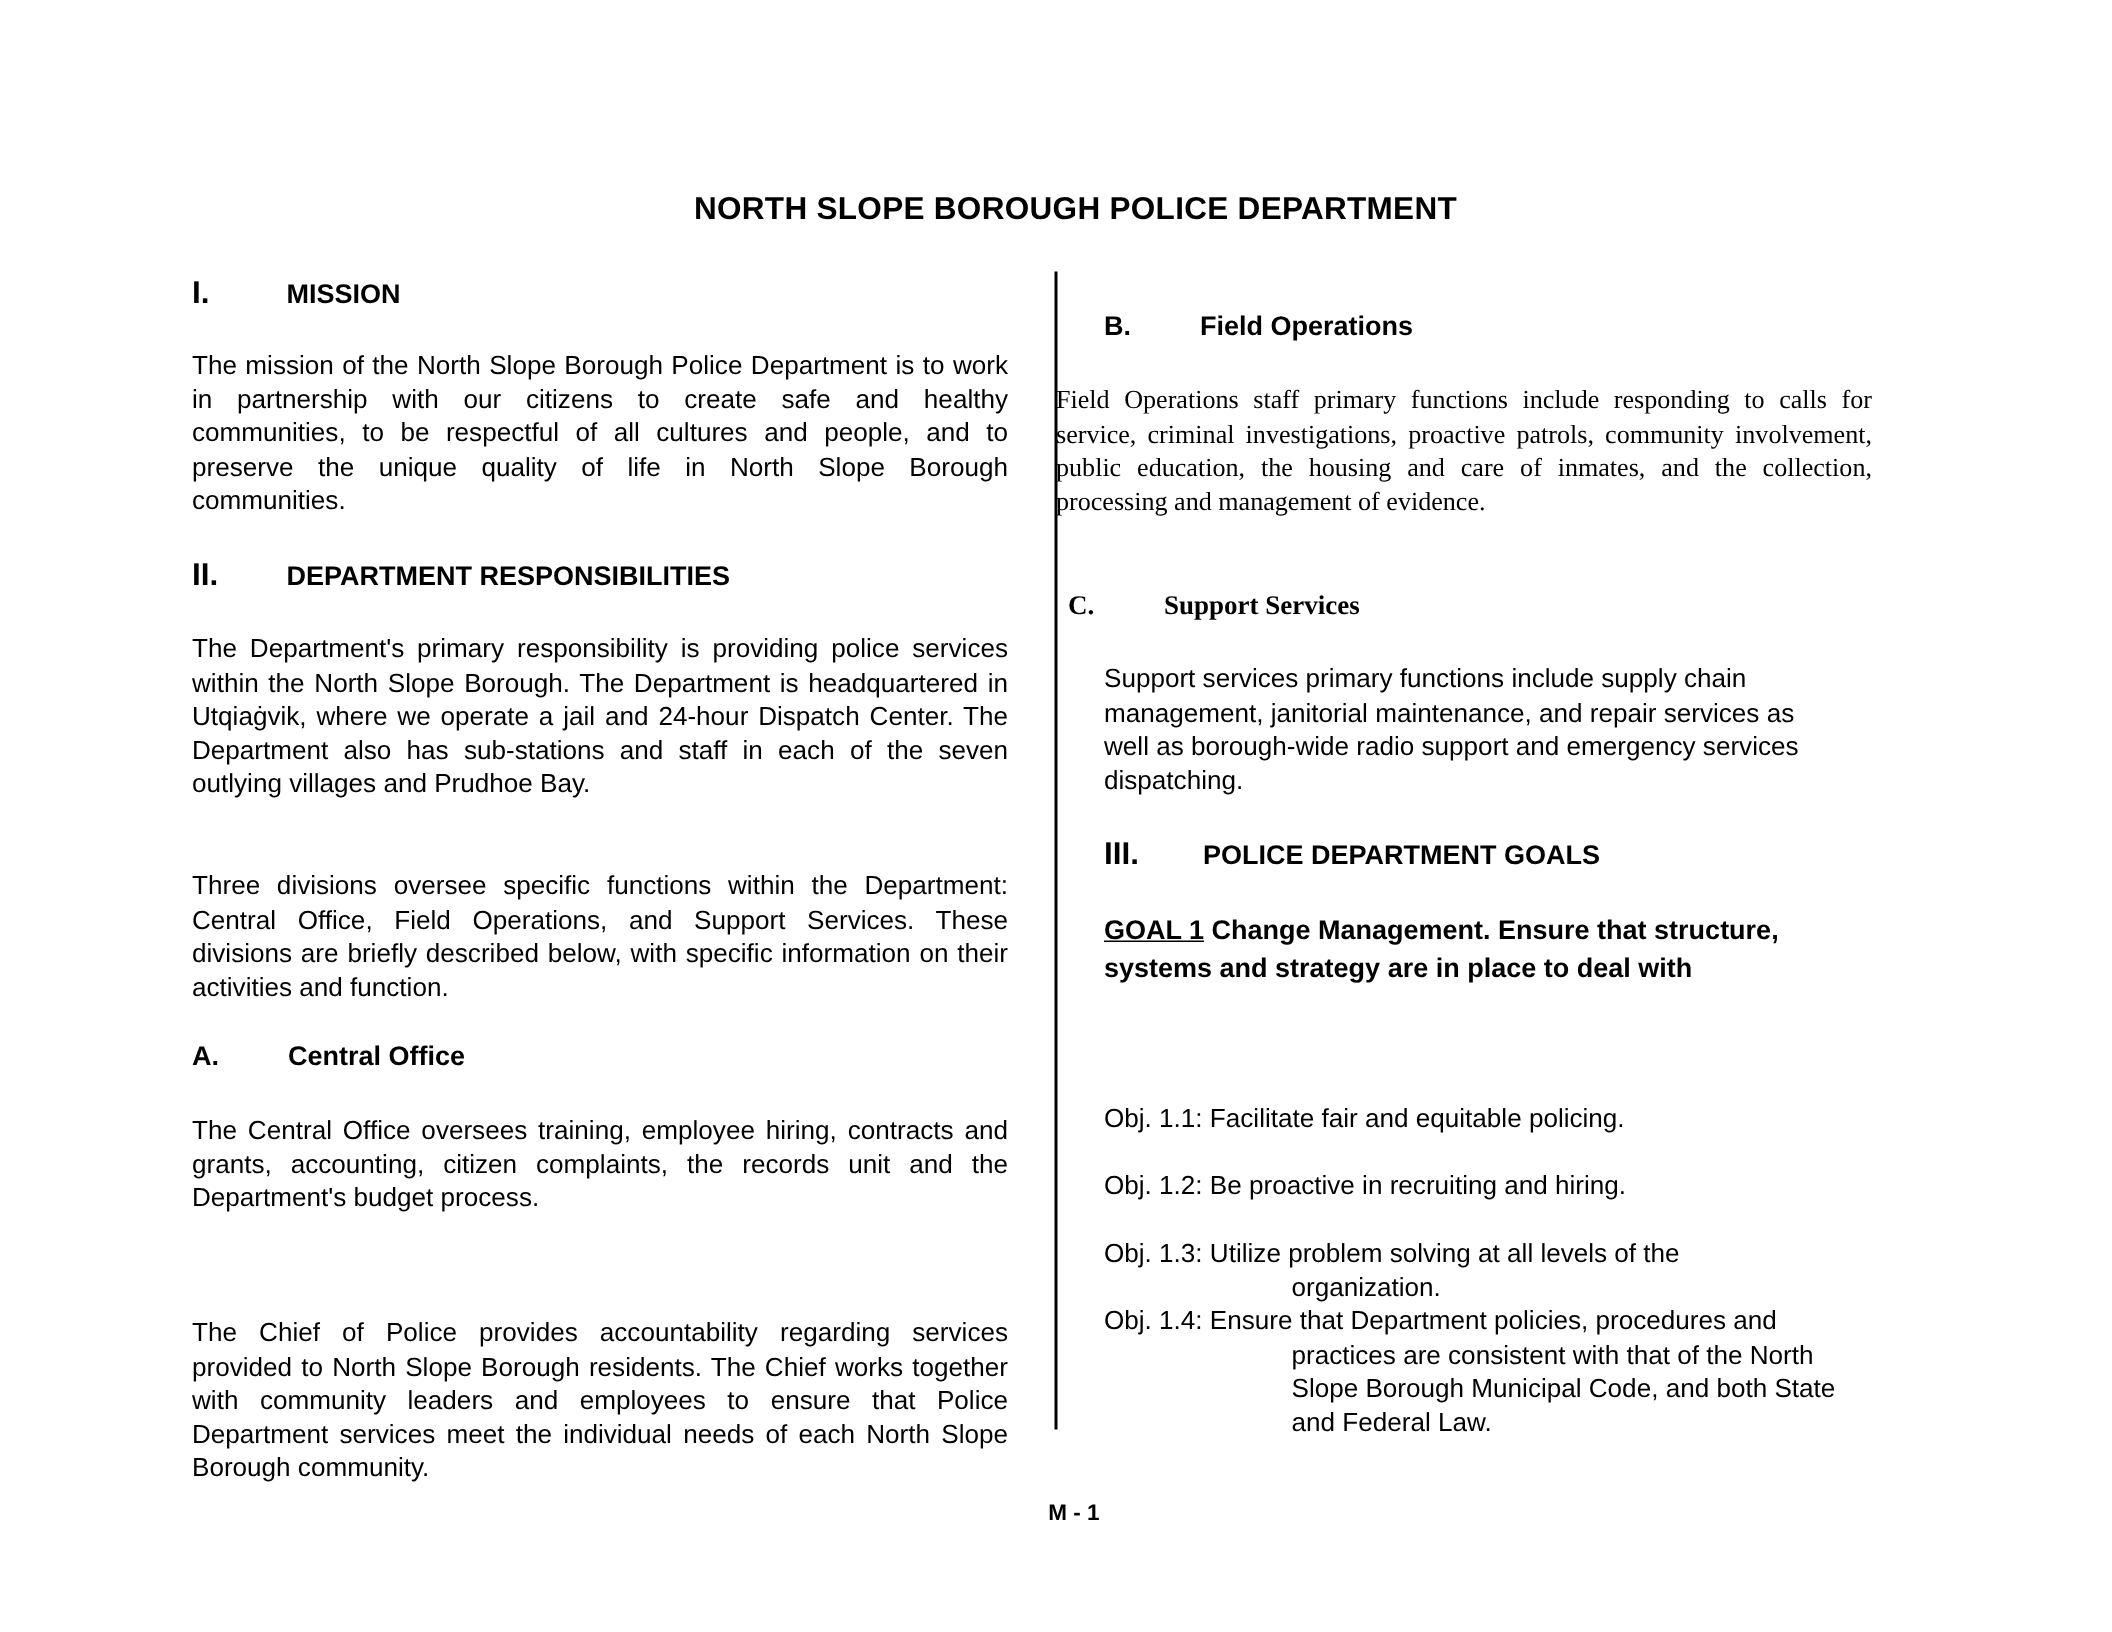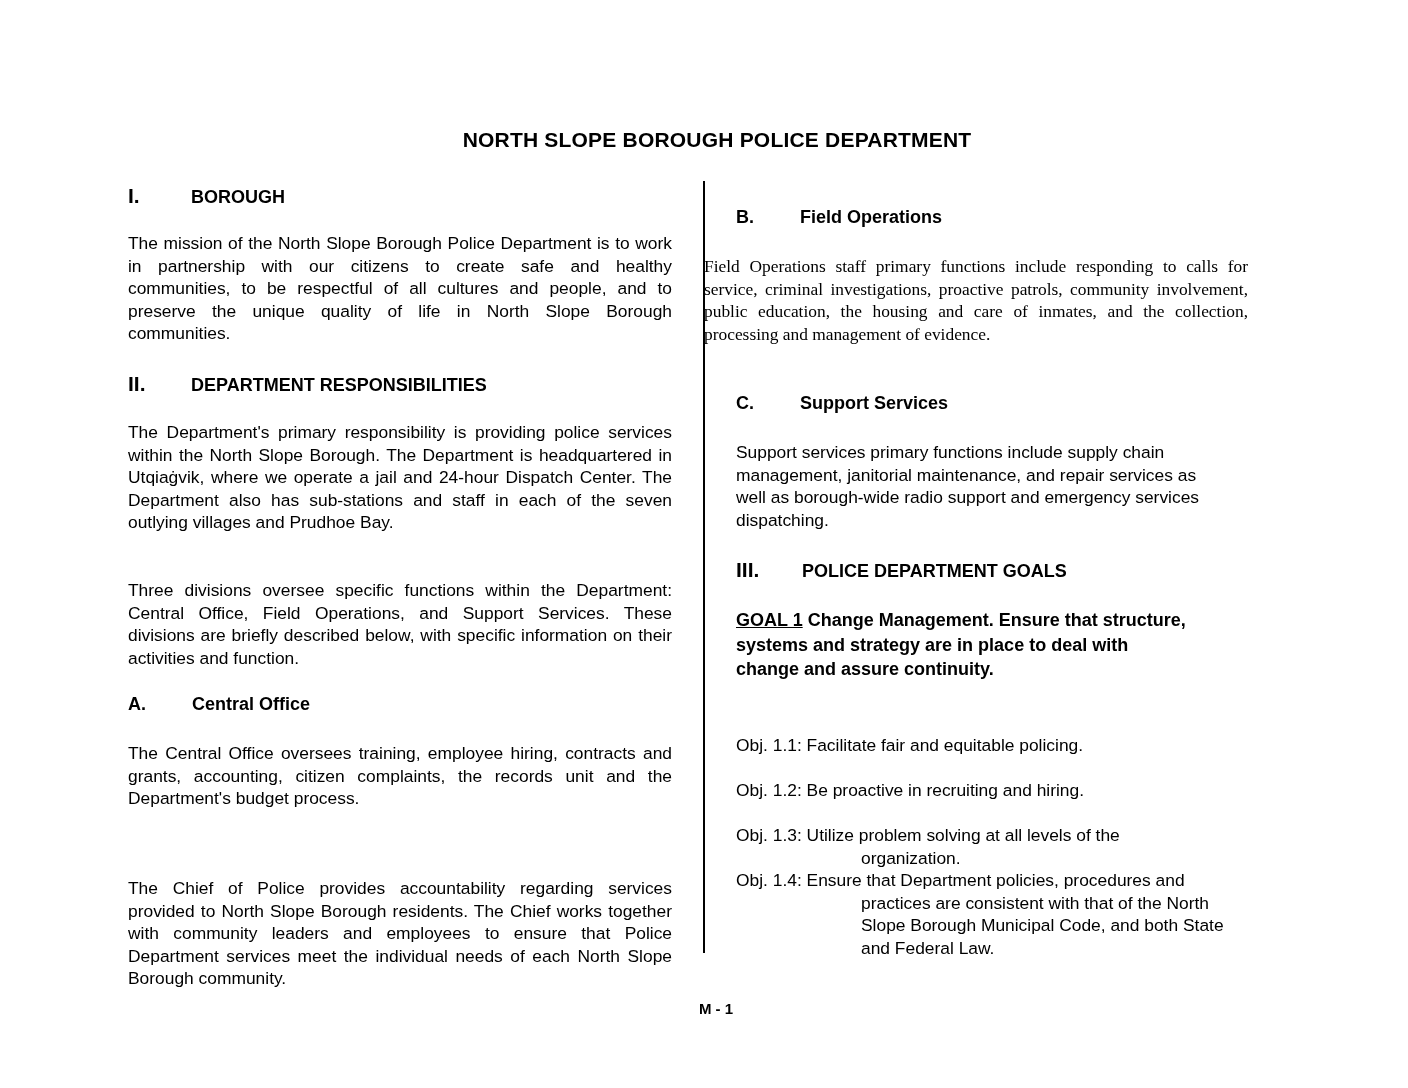--- a/index.html
+++ b/index.html
@@ -36,59 +36,58 @@
     }
   </style>
 </head>
 <body>
 
 <div class="page-title">NORTH SLOPE BOROUGH POLICE DEPARTMENT</div>
 
 <div class="divider"></div>
 
 <div class="h1" style="left:128px; top:184px;">
-  <span class="num">I.</span><span>BOROUGH</span>
+  <span class="num">I.</span><span>MISSION</span>
 </div>
 <div class="para" style="left:128px; top:232px; width:544px;">The mission of the North Slope Borough Police Department is to work in partnership with our citizens to create safe and healthy communities, to be respectful of all cultures and people, and to preserve the unique quality of life in North Slope Borough communities.</div>
 
 <div class="h1" style="left:128px; top:372px;">
   <span class="num">II.</span><span>DEPARTMENT RESPONSIBILITIES</span>
 </div>
 <div class="para" style="left:128px; top:421px; width:544px;">The Department's primary responsibility is providing police services within the North Slope Borough.  The Department is headquartered in Utqiaġvik, where we operate a jail and 24-hour Dispatch Center. The Department also has sub-stations and staff in each of the seven outlying villages and Prudhoe Bay.</div>
 <div class="para" style="left:128px; top:579px; width:544px;">Three divisions oversee specific functions within the Department: Central Office, Field Operations, and Support Services.  These divisions are briefly described below, with specific information on their activities and function.</div>
 
 <div class="h2" style="left:128px; top:694px;">
   <span class="num">A.</span><span>Central Office</span>
 </div>
 <div class="para" style="left:128px; top:742px; width:544px;">The Central Office oversees training, employee hiring, contracts and grants, accounting, citizen complaints, the records unit and the Department's budget process.</div>
 <div class="para" style="left:128px; top:832px; width:544px;margin-top:45px;">The Chief of Police provides accountability regarding services provided to North Slope Borough residents.  The Chief works together with community leaders and employees to ensure that Police Department services meet the individual needs of each North Slope Borough community.</div>
 
 <div class="h2" style="left:736px; top:207px;">
   <span class="num">B.</span><span>Field Operations</span>
 </div>
 <div class="para" style="left:704px; top:255px; width:544px;font-family:Liberation Serif, serif;">Field Operations staff primary functions include responding to calls for service, criminal investigations, proactive patrols, community involvement, public education, the housing and care of inmates, and the collection, processing and management of evidence.</div>
 
-<div class="h2" style="left:736px; top:393px;">
+<div class="h2" style="left:712px; top:393px;font-family:Liberation Serif, serif;">
   <span class="num">C.</span><span>Support Services</span>
 </div>
 <div class="para left" style="left:736px; top:441px; width:560px; white-space:nowrap;">
   <div>Support services primary functions include supply chain</div>
   <div>management, janitorial maintenance, and repair services as</div>
   <div>well as borough-wide radio support and emergency services</div>
   <div>dispatching.</div>
 </div>
 
 <div class="h1" style="left:736px; top:558px;">
   <span class="num" style="width:66px;">III.</span><span>POLICE DEPARTMENT GOALS</span>
 </div>
 
 <div class="goal" style="left:736px; top:608px; width:560px; white-space:nowrap;">
   <div><span class="goal-id">GOAL 1</span><span> Change Management. Ensure that structure,</span></div>
   <div>systems and strategy are in place to deal with</div>
-  <div>change and assure continuity.</div>
 </div>
 
 <div class="obj" style="left:736px; top:706px;">
   <span>Obj. 1.1:</span>
   <span>Facilitate fair and equitable policing.</span>
 </div>
 <div class="obj" style="left:736px; top:751px;">
   <span>Obj. 1.2:</span>
   <span>Be proactive in recruiting and hiring.</span>
 </div>

